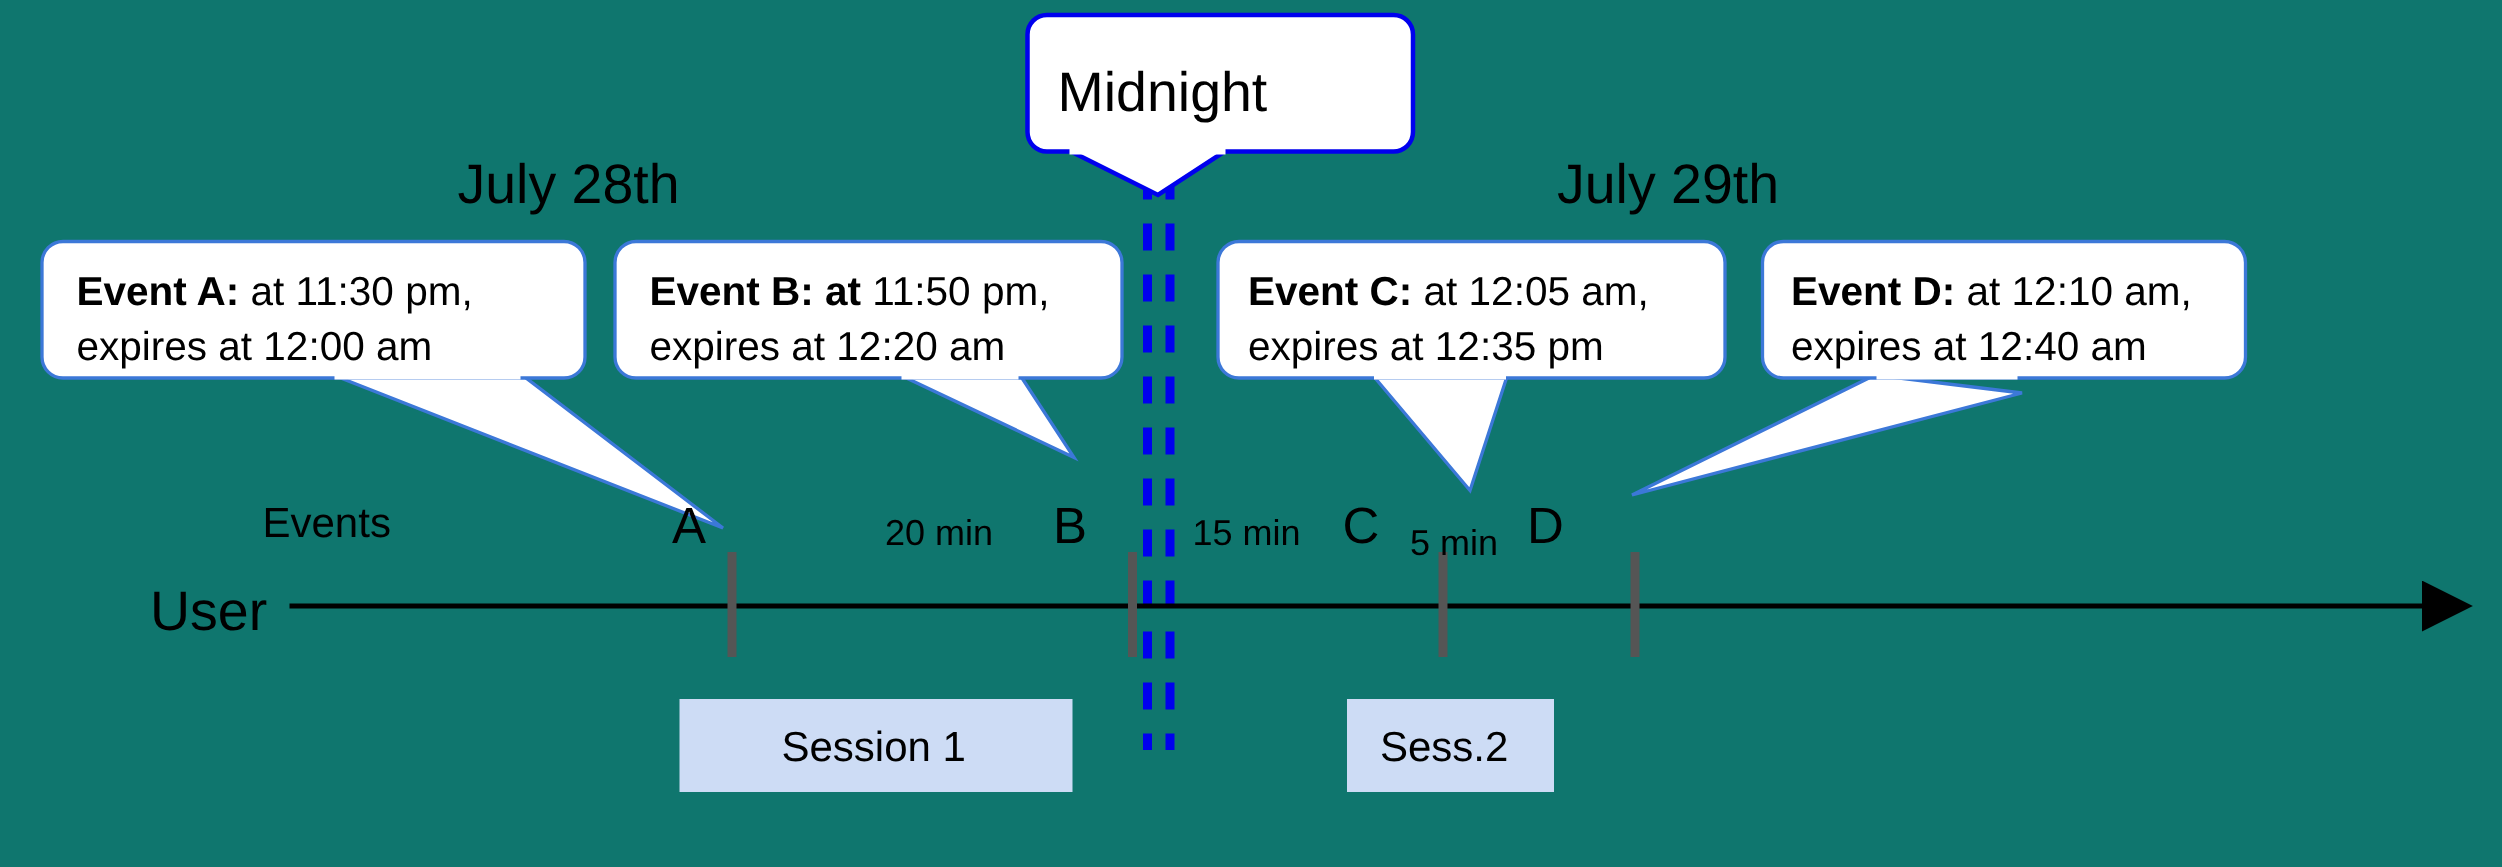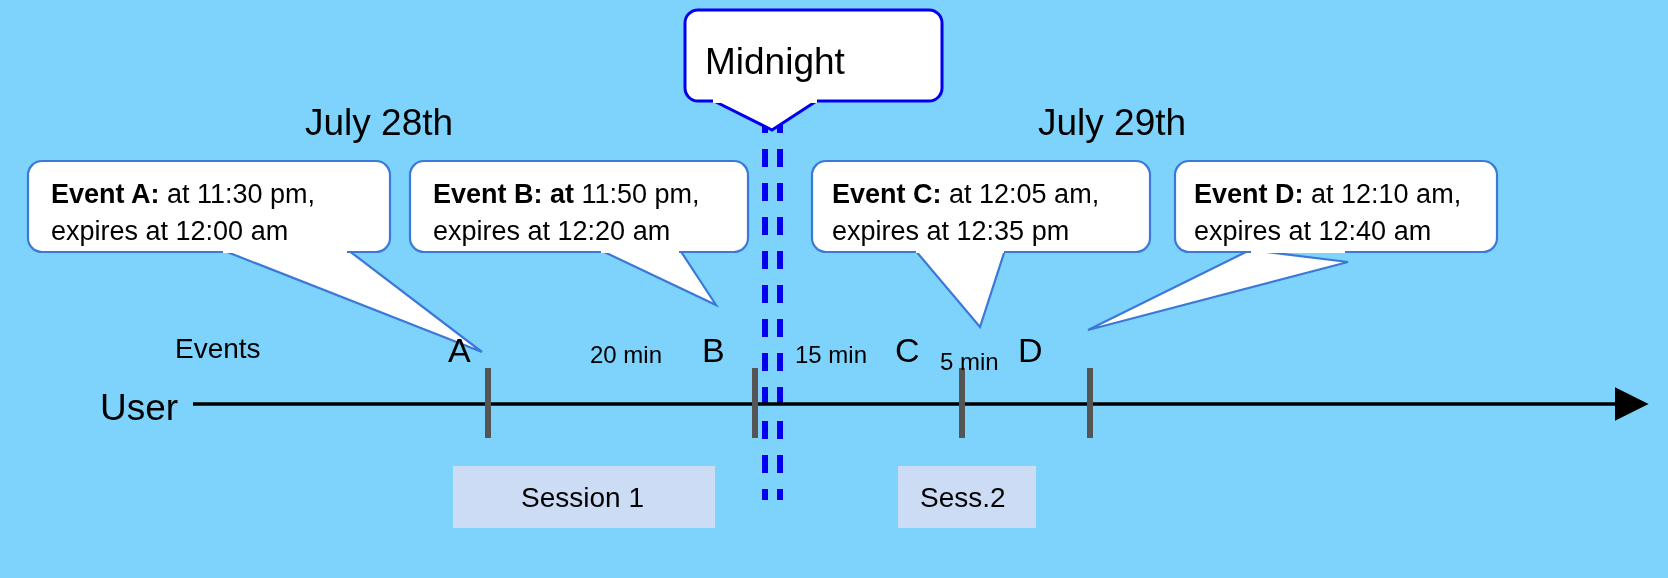--- a/index.html
+++ b/index.html
@@ -11,21 +11,21 @@
   body {
     font-family: "Liberation Sans", sans-serif;
     width: 1668px;
     height: 578px;
     overflow: hidden;
   }
   #diagram-root {
     position: relative;
     width: 1668px;
     height: 578px;
-    background: #7dd3fc;
+    background: #0f766e;
   }
   svg#diagram-svg {
     position: absolute;
     top: 0;
     left: 0;
     width: 1668px;
     height: 578px;
     display: block;
   }
   .callout-box {

